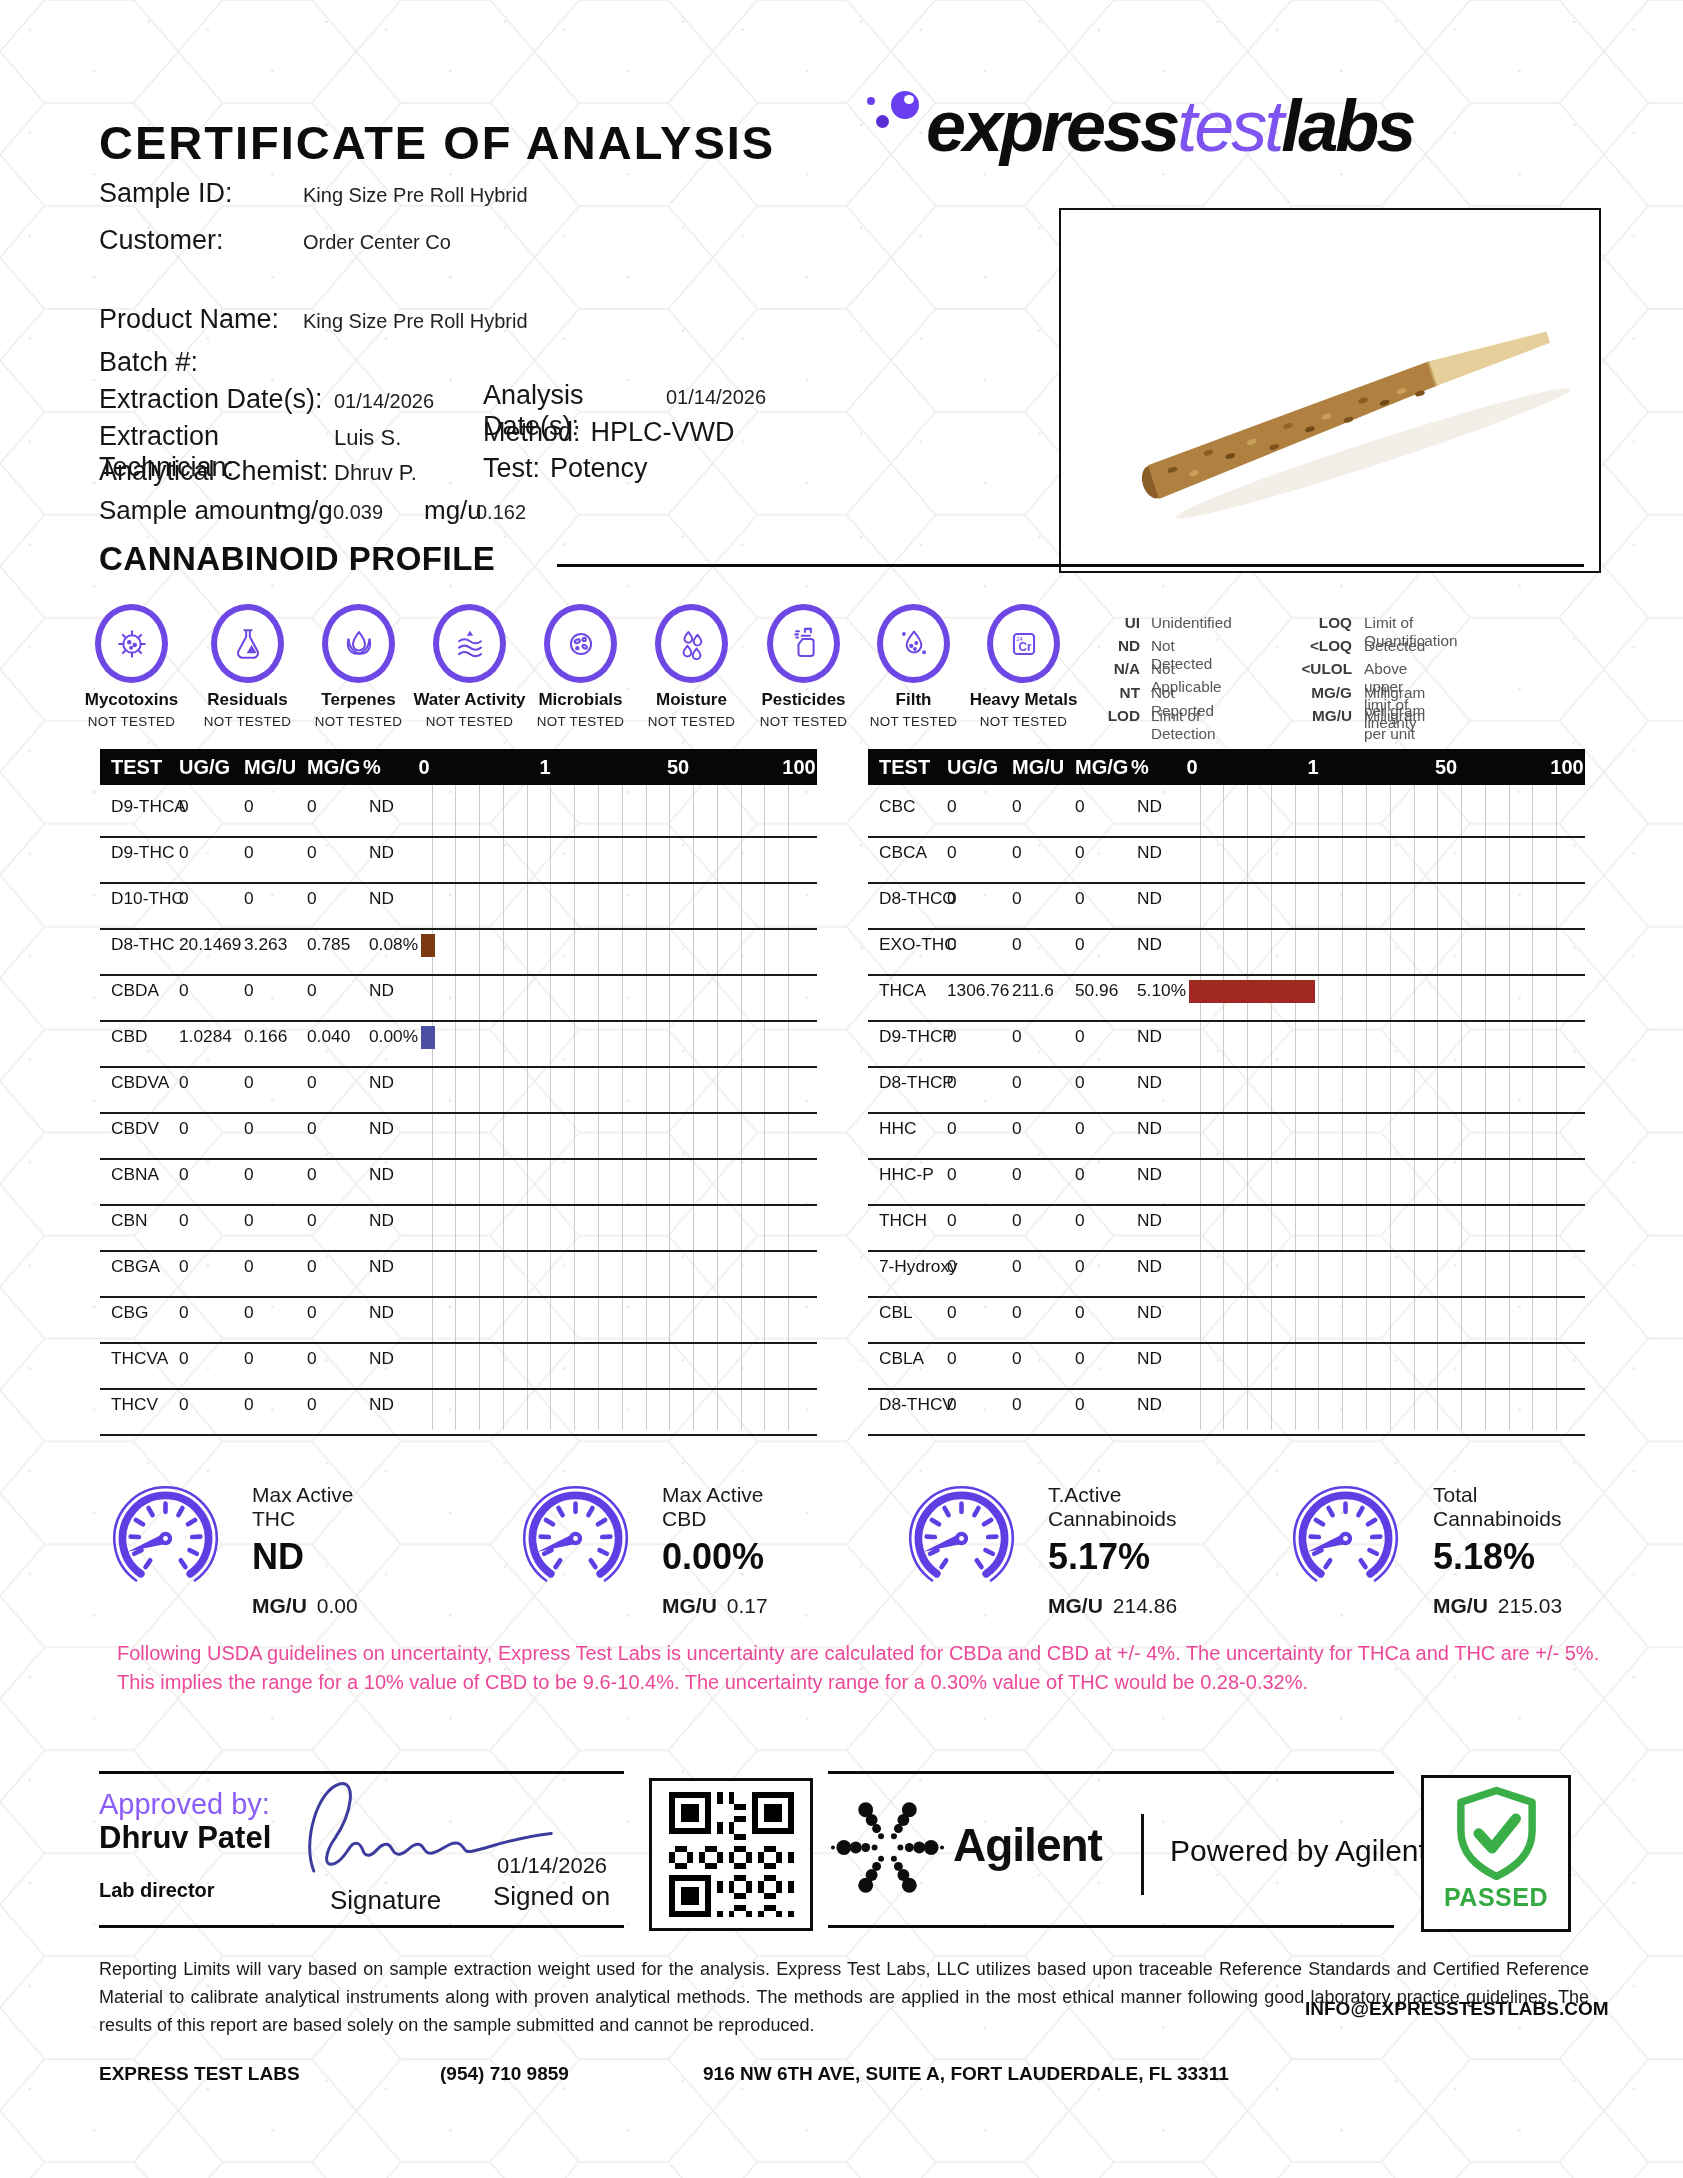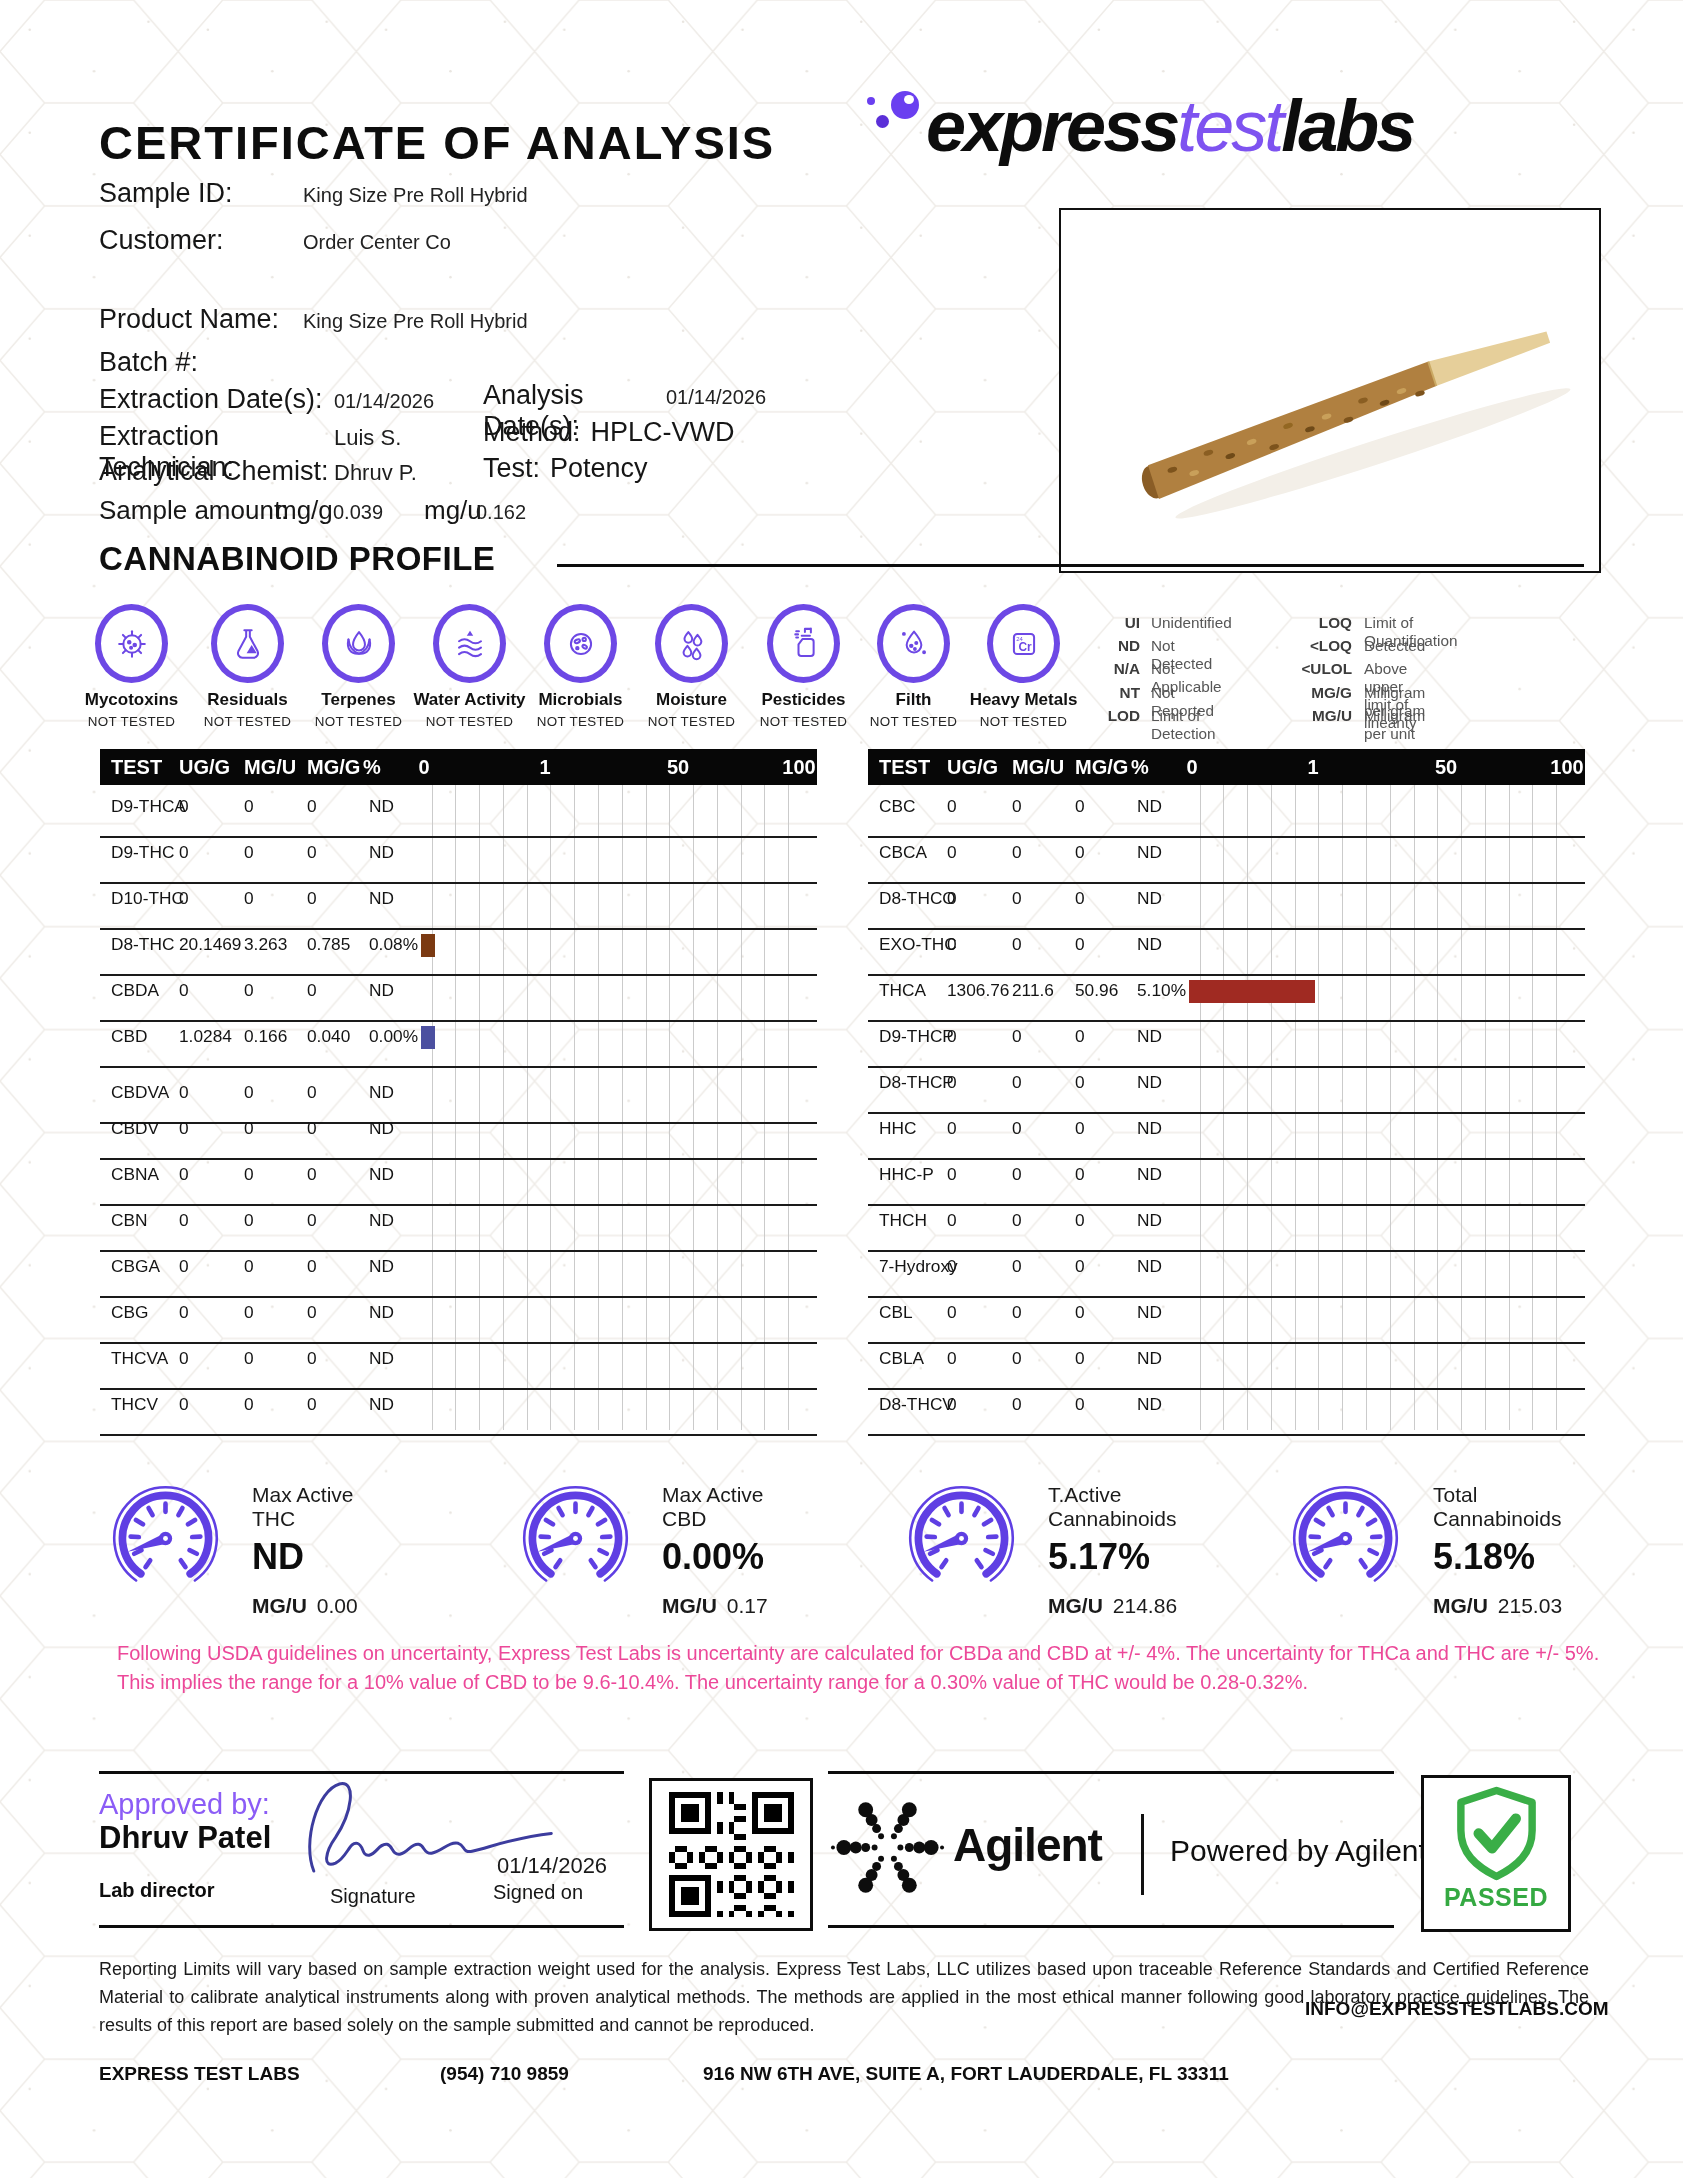--- a/index.html
+++ b/index.html
@@ -49,21 +49,21 @@
   
   .gtitle{font-size:21px;color:#1b1b1b;}
   .gvalue{font-size:36px;font-weight:800;color:#0d0d0d;margin-top:5px;}
   .gunit{margin-top:16px;font-size:21px;color:#1b1b1b;}
   .gunit b{font-weight:800;margin-right:10px;}
   
   .note{left:117px;top:1639px;width:1490px;font-size:20px;line-height:1.45;color:#ec4899;}
   .apprlbl{font-size:29px;color:#8b5cf6;}
   .apprname{font-size:31px;font-weight:800;color:#0d0d0d;}
   .apprrole{font-size:20px;font-weight:700;color:#0d0d0d;}
-  .siglabel{font-size:20px;color:#151515;}
+  .siglabel{font-size:26px;color:#151515;}
   .qrbox{left:649px;top:1778px;width:158px;height:147px;border:3px solid #0d0d0d;background:#fff;display:flex;align-items:center;justify-content:center;}
   .agname{left:953px;top:1818px;font-size:46px;font-weight:800;letter-spacing:-1px;color:#0f0f0f;}
   .agdiv{left:1141px;top:1814px;width:3px;height:81px;background:#111;}
   .agtag{left:1170px;top:1834px;font-size:30px;color:#0f0f0f;}
   .passedbox{left:1421px;top:1775px;width:144px;height:151px;border:3px solid #0d0d0d;background:#fff;text-align:center;}
   .passedlbl{font-size:25px;font-weight:900;color:#35a942;letter-spacing:0.5px;margin-top:-2px;}
   .disclaimer{left:99px;top:1956px;width:1490px;font-size:18px;line-height:1.55;color:#1a1a1a;text-align:justify;}
   .contact{font-size:19px;font-weight:700;color:#0d0d0d;white-space:nowrap;}
 </style>
 </head>
@@ -376,21 +376,21 @@
         <span style="left: 269px;">ND</span>
       </div>
       <div class="trow" style="top: 266px;">
         <span style="left: 11px;">CBD</span>
         <span style="left: 79px;">1.0284</span>
         <span style="left: 144px;">0.166</span>
         <span style="left: 207px;">0.040</span>
         <span style="left: 269px;">0.00%</span>
         <div class="bar" style="left: 321px; width: 14px; background: rgb(76, 80, 160);"></div>
       </div>
-      <div class="trow" style="top: 322px; text-decoration: underline;">
+      <div class="trow" style="top: 312px; text-decoration: underline;">
         <span style="left: 11px;">CBDVA</span>
         <span style="left: 79px;">0</span>
         <span style="left: 144px;">0</span>
         <span style="left: 207px;">0</span>
         <span style="left: 269px;">ND</span>
       </div>
       <div class="trow" style="top: 358px;">
         <span style="left: 11px;">CBDV</span>
         <span style="left: 79px;">0</span>
         <span style="left: 144px;">0</span>

